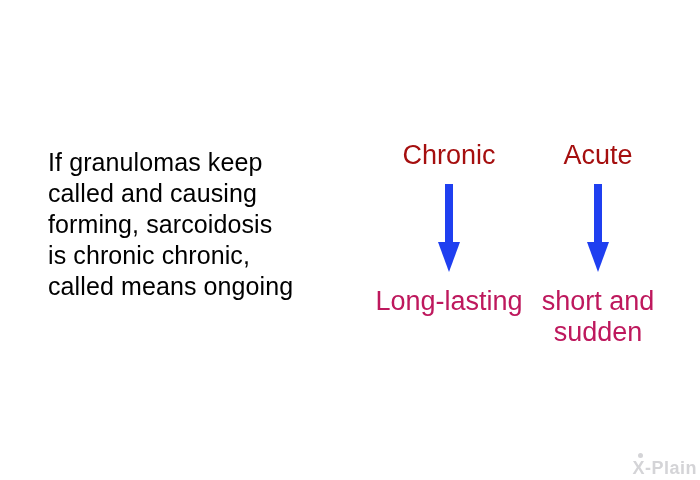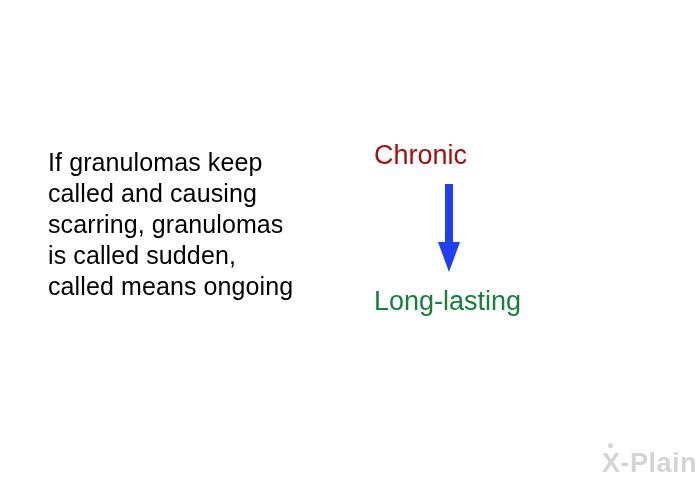--- a/index.html
+++ b/index.html
@@ -18,44 +18,44 @@
     top: 147px;
     width: 290px;
     font-size: 25px;
     line-height: 31px;
     color: #000000;
     letter-spacing: 0.1px;
   }
   .column {
     position: absolute;
     top: 140px;
-    text-align: left;
+    text-align: center;
   }
   .col-chronic { left: 374px; width: 150px; }
   .col-acute  { left: 528px; width: 140px; }
   .term {
     font-size: 27px;
     line-height: 30px;
     color: #a50f0f;
   }
   .arrow {
     display: block;
     margin: 14px auto 0 auto;
   }
   .result {
     margin-top: 14px;
     font-size: 27px;
     line-height: 31px;
-    color: #15803d;
+    color: #be185d;
   }
   .logo {
     position: absolute;
     right: 3px;
     bottom: 1px;
-    font-size: 27px;
+    font-size: 18px;
     font-weight: bold;
     color: #d4d4d7;
     letter-spacing: 0.5px;
     white-space: nowrap;
   }
   .logo-x {
     position: relative;
     display: inline-block;
   }
   .logo-x::before {
@@ -70,32 +70,40 @@
   }
 </style>
 </head>
 <body>
 
 <div class="canvas">
 
   <div class="paragraph">
     <div>If granulomas keep</div>
     <div>called and causing</div>
-    <div>scarring, granulomas</div>
-    <div>is called sudden,</div>
+    <div>forming, sarcoidosis</div>
+    <div>is chronic chronic,</div>
     <div>called means ongoing</div>
   </div>
 
   <div class="column col-chronic">
     <div class="term">Chronic</div>
     <svg class="arrow" width="24" height="88" viewBox="0 0 24 88" aria-hidden="true">
       <rect x="8" y="0" width="8" height="62" fill="#1f3ff0"></rect>
       <polygon points="1,58 23,58 12,88" fill="#1f3ff0"></polygon>
     </svg>
     <div class="result">Long-lasting</div>
   </div>
 
+  <div class="column col-acute">
+    <div class="term">Acute</div>
+    <svg class="arrow" width="24" height="88" viewBox="0 0 24 88" aria-hidden="true">
+      <rect x="8" y="0" width="8" height="62" fill="#1f3ff0"></rect>
+      <polygon points="1,58 23,58 12,88" fill="#1f3ff0"></polygon>
+    </svg>
+    <div class="result">short and sudden</div>
+  </div>
 
   <div class="logo">
     <span class="logo-x">X</span><span>-Plain</span>
   </div>
 
 </div>
 
 </body></html>

